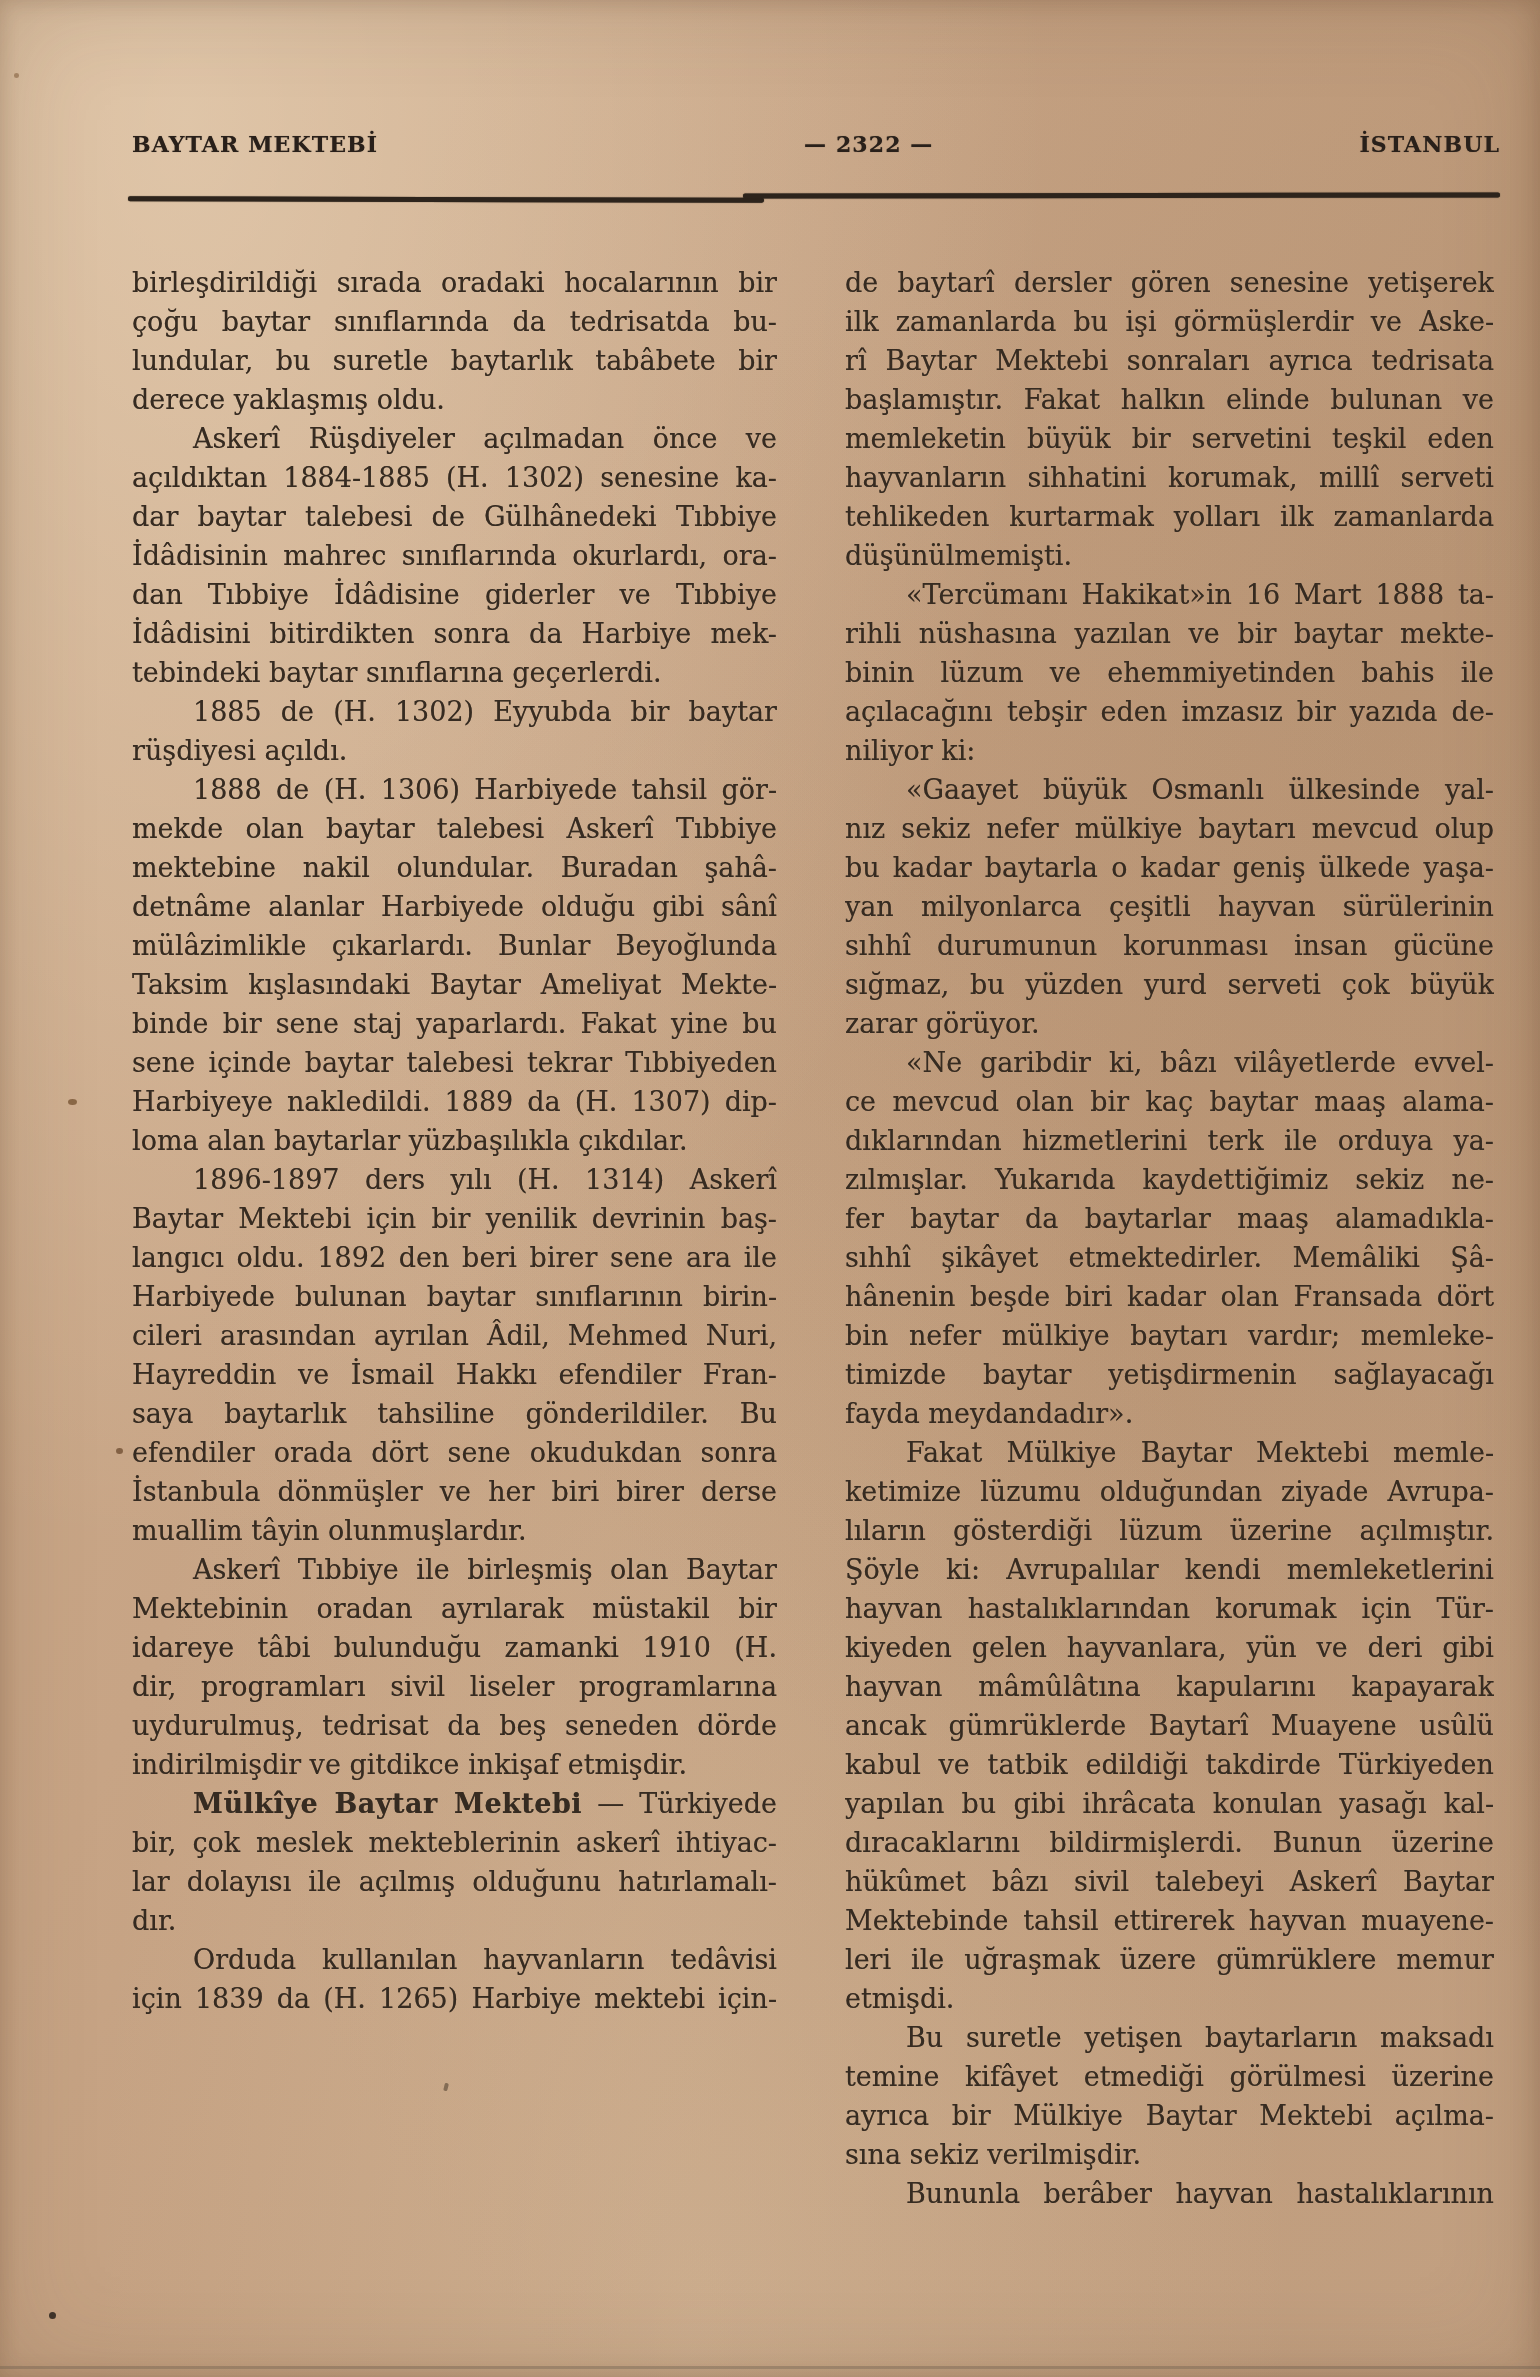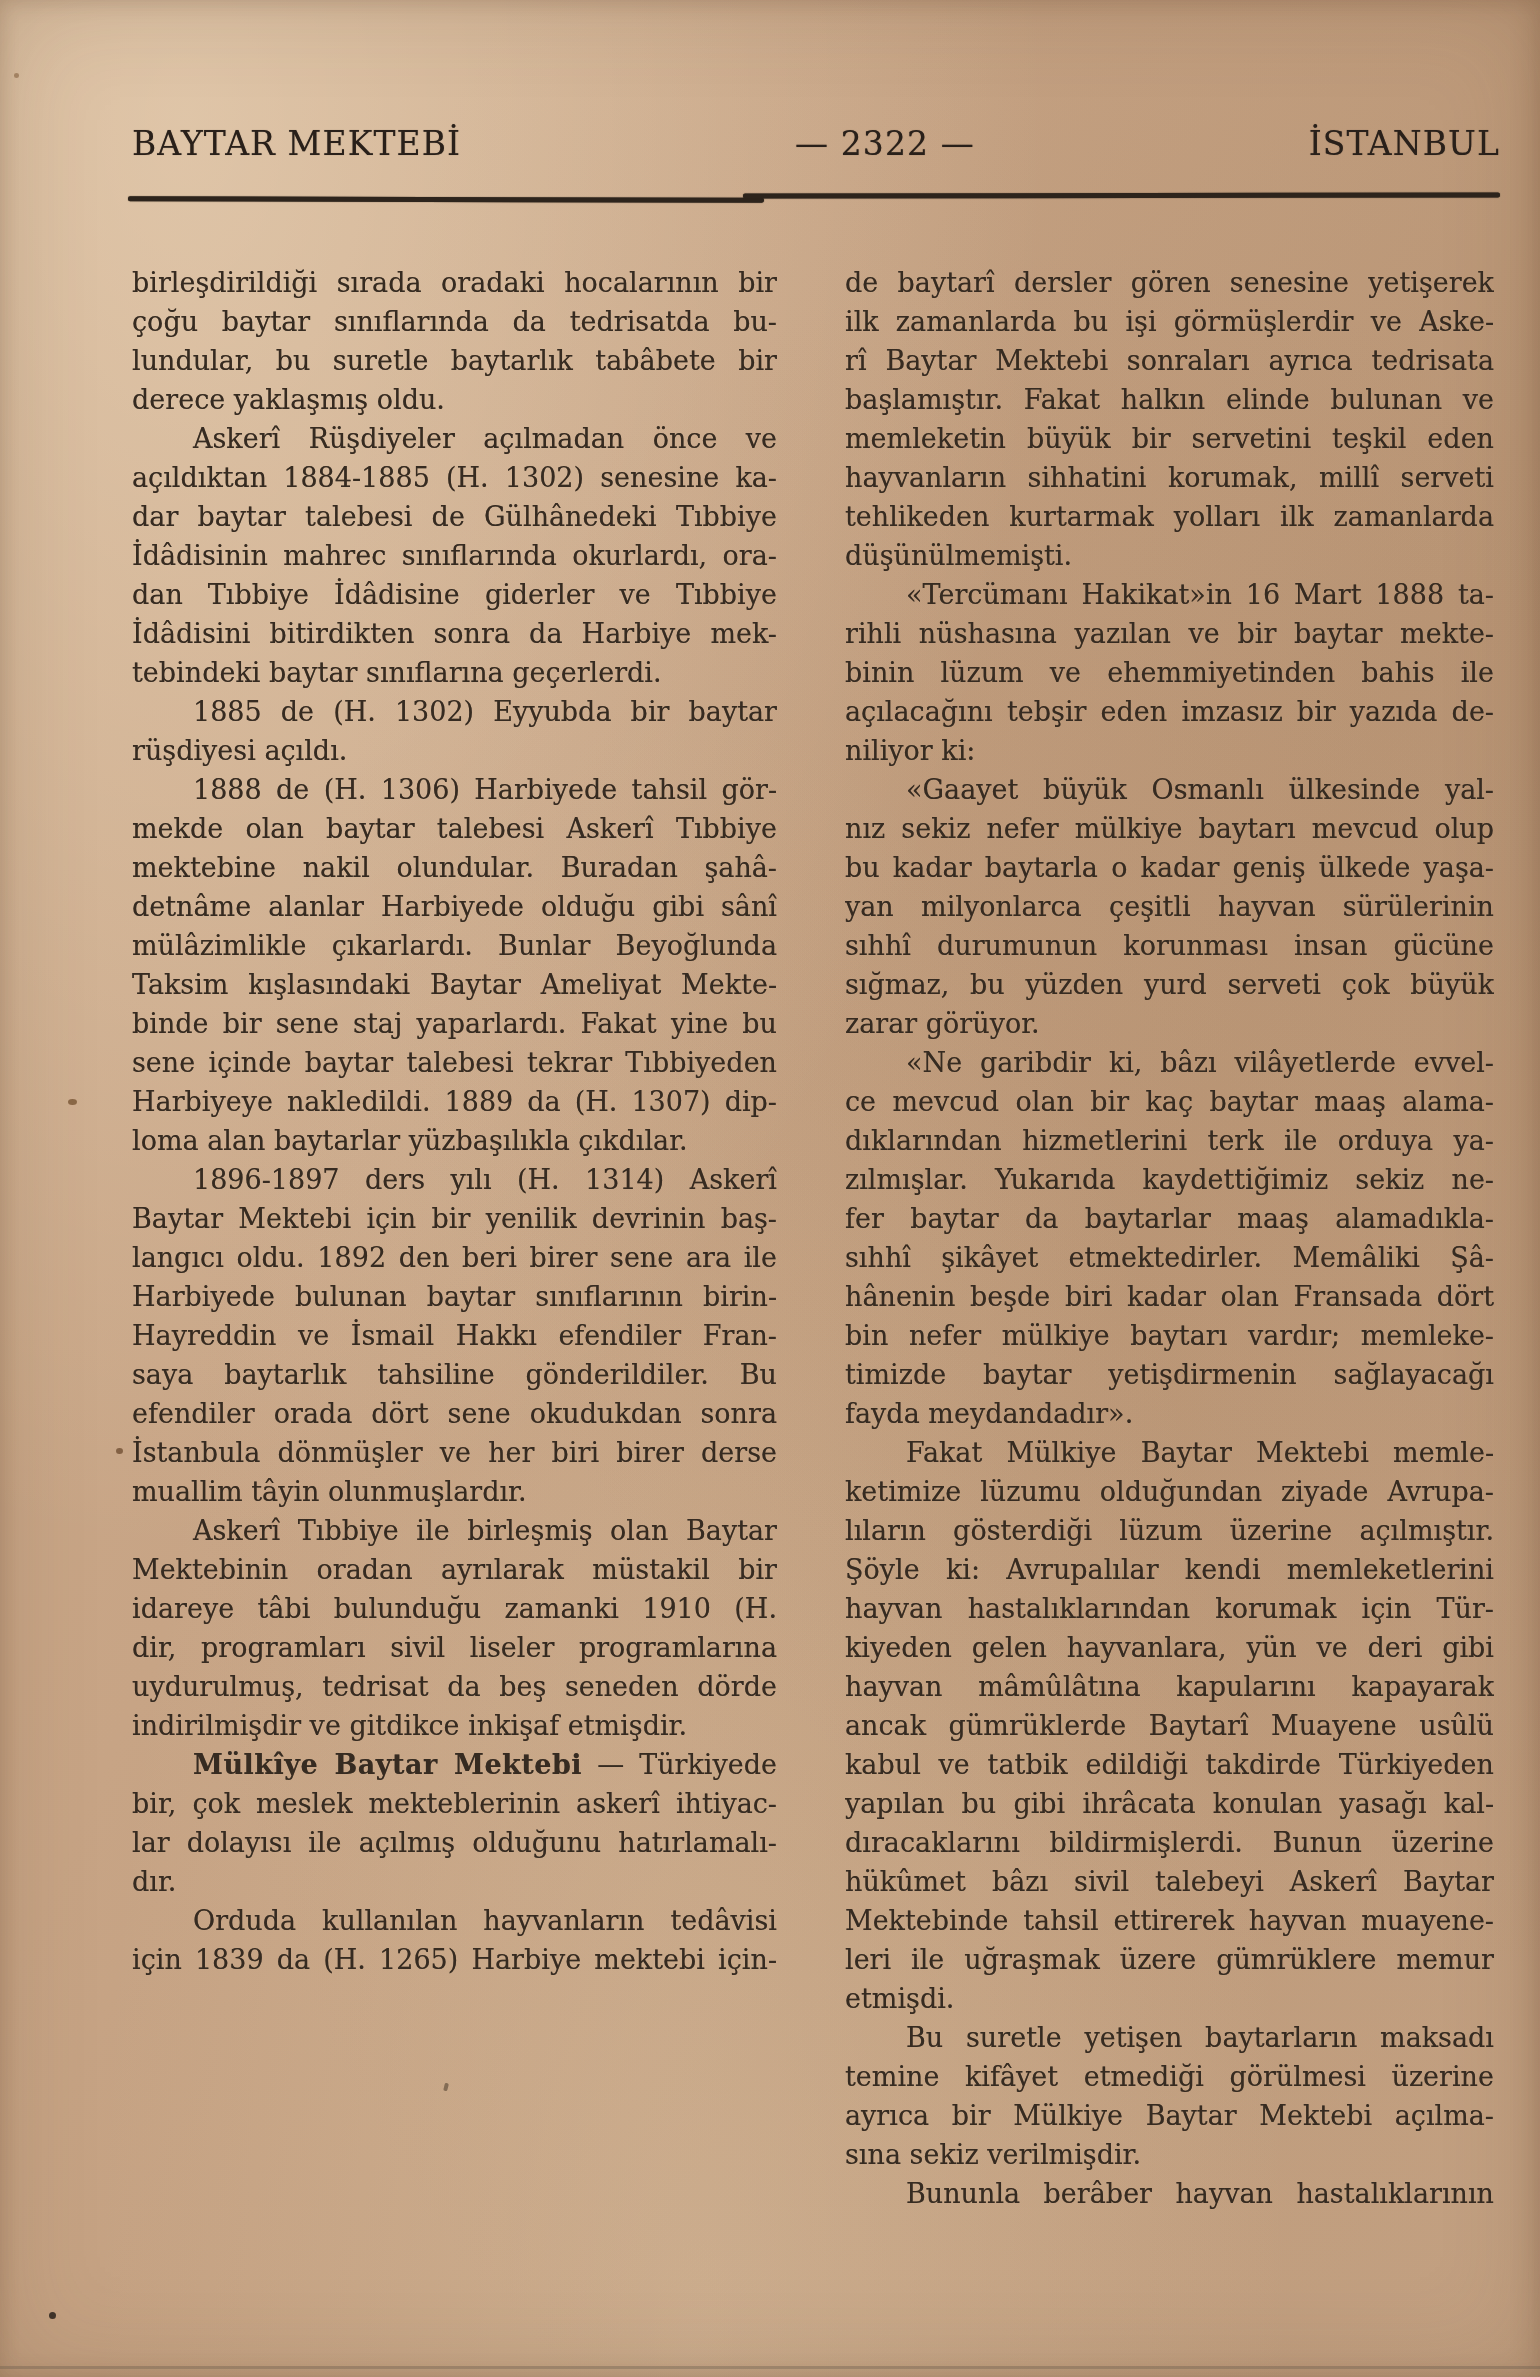--- a/index.html
+++ b/index.html
@@ -17,21 +17,21 @@
       linear-gradient(115deg,#cdac8c 0%,#c7a485 35%,#c09d7d 65%,#c3a182 100%);
     box-shadow:
       inset 0 0 100px rgba(92,62,36,.20),
       inset -7.4px 0 24px rgba(80,50,30,.16),
       inset 5.3px 0 16px rgba(110,78,48,.10);
   }
   
   .hdr{
     position:absolute;left:132px;top:128px;width:1368px;
     display:flex;justify-content:space-between;align-items:baseline;
-    font-weight:normal;font-size:33px;line-height:32px;
+    font-weight:bold;font-size:22px;line-height:32px;
     color:#29201a;letter-spacing:1.1px;
     text-shadow:0 0 0.8px rgba(41,32,26,.55);
   }
   .rule{position:absolute;background:#2d241c;height:4.7px;border-radius:2.1px;
         box-shadow:0 0 1.1px rgba(45,36,28,.8);}
   .rule-l{left:128px;top:197px;width:636px;transform:rotate(.12deg);}
   .rule-r{left:743px;top:193px;width:757px;transform:rotate(-.08deg);}
   
   .col{position:absolute;top:263px;font-size:27px;
        text-shadow:0 0 0.6px rgba(54,43,33,.5);}
@@ -101,20 +101,21 @@
         <div class="line">binde bir sene staj yaparlardı. Fakat yine bu</div>
         <div class="line">sene içinde baytar talebesi tekrar Tıbbiyeden</div>
         <div class="line">Harbiyeye nakledildi. 1889 da (H. 1307) dip-</div>
         <div class="line last">loma alan baytarlar yüzbaşılıkla çıkdılar.</div>
       </div>
       <div class="para indent">
         <div class="line">1896-1897 ders yılı (H. 1314) Askerî</div>
         <div class="line">Baytar Mektebi için bir yenilik devrinin baş-</div>
         <div class="line">langıcı oldu. 1892 den beri birer sene ara ile</div>
         <div class="line">Harbiyede bulunan baytar sınıflarının birin-</div>
+        <div class="line">cileri arasından ayrılan Âdil, Mehmed Nuri,</div>
         <div class="line">Hayreddin ve İsmail Hakkı efendiler Fran-</div>
         <div class="line">saya baytarlık tahsiline gönderildiler. Bu</div>
         <div class="line">efendiler orada dört sene okudukdan sonra</div>
         <div class="line">İstanbula dönmüşler ve her biri birer derse</div>
         <div class="line last">muallim tâyin olunmuşlardır.</div>
       </div>
       <div class="para indent">
         <div class="line">Askerî Tıbbiye ile birleşmiş olan Baytar</div>
         <div class="line">Mektebinin oradan ayrılarak müstakil bir</div>
         <div class="line">idareye tâbi bulunduğu zamanki 1910 (H.</div>

